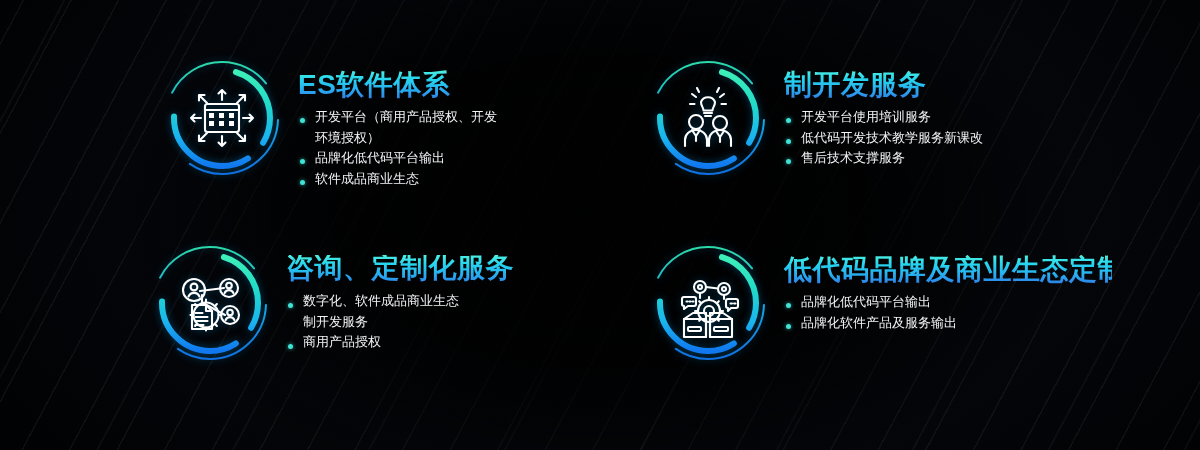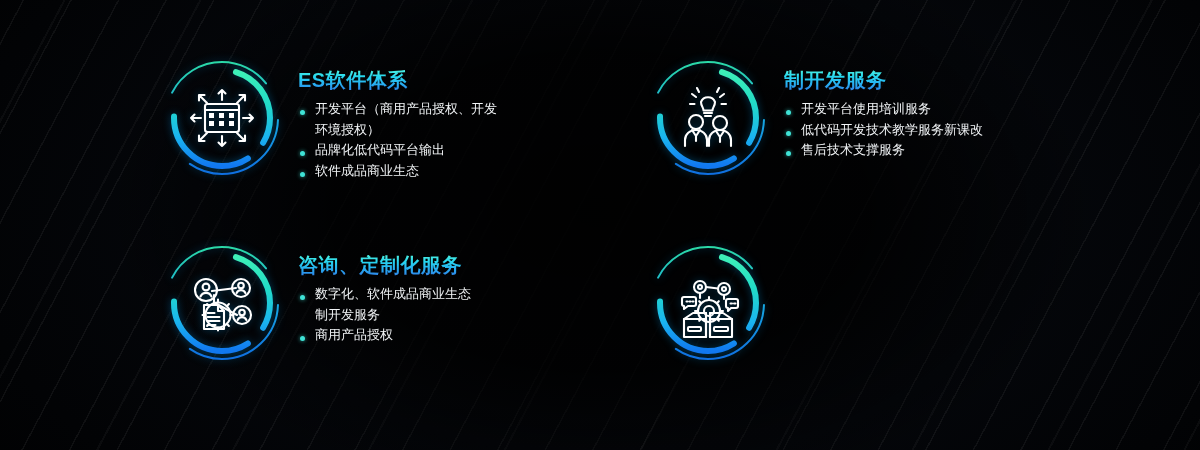--- a/index.html
+++ b/index.html
@@ -47,21 +47,21 @@
 
   .card{position:absolute;display:flex;align-items:flex-start;}
   .ring-wrap{position:relative;width:120px;height:120px;flex:0 0 120px;}
   .ring-wrap svg{display:block;width:120px;height:120px;
      filter:drop-shadow(0 0 4px rgba(0,170,255,0.35));}
   .glyph{position:absolute;left:0;top:0;width:120px;height:120px;}
   .glyph svg{width:120px;height:120px;display:block;}
 
   .body{margin-left:14px;padding-top:12px;}
   .title{
-    font-size:20px;font-weight:bold;letter-spacing:0.5px;
+    font-size:28px;font-weight:bold;letter-spacing:0.5px;
     line-height:1.05;margin:0 0 8px 2px;
     background:linear-gradient(180deg,#4ff0e0 0%,#27d7ee 30%,#28a8f0 72%,#2f7fe6 100%);
     -webkit-background-clip:text;background-clip:text;
     -webkit-text-fill-color:transparent;color:transparent;
     white-space:nowrap;
   }
   ul.bullets{list-style:none;margin:0;padding:0;}
   ul.bullets li{
     position:relative;padding-left:19px;
     color:#f2f5f7;font-size:13px;line-height:1.58;
@@ -164,21 +164,21 @@
     <div class="body">
       <div class="title">制开发服务</div>
       <ul class="bullets">
         <li>开发平台使用培训服务</li>
         <li>低代码开发技术教学服务新课改</li>
         <li>售后技术支撑服务</li>
       </ul>
     </div>
   </div>
 
-  <div class="card" style="left:162px;top:243px;">
+  <div class="card" style="left:150px;top:243px;font-family:Liberation Mono, monospace;">
     <div class="ring-wrap">
       <svg viewBox="0 0 120 120">
         <circle cx="60" cy="60" r="48" fill="none" stroke="url(#g1)" stroke-width="6" stroke-linecap="round" stroke-dasharray="88 22 104 88" stroke-dashoffset="62"></circle>
         <circle cx="60" cy="60" r="56" fill="none" stroke="url(#g1b)" stroke-width="2" stroke-linecap="round" stroke-dasharray="112 40 120 80" stroke-dashoffset="150"></circle>
       </svg>
       <span class="glyph">
         <svg viewBox="0 0 120 120" fill="none" stroke="#ffffff" stroke-width="2.1" stroke-linecap="round" stroke-linejoin="round">
 
           <path d="M50 48 L74 45 M53 60 L75 72 M52 52 L52 62"></path>
 
@@ -244,14 +244,21 @@
 
           <path d="M36 76 h22 v18 h-22 z"></path>
           <path d="M62 76 h22 v18 h-22 z"></path>
           <path d="M36 76 L45 70 h13 M84 76 L75 70 H62"></path>
           <path d="M58 70 v24 M62 70 v24"></path>
           <rect x="40" y="84" width="13" height="4" rx="1"></rect>
           <rect x="66" y="84" width="14" height="4" rx="1"></rect>
         </svg>
       </span>
     </div>
+    <div class="body w-wide">
+      <div class="title">低代码品牌及商业生态定制</div>
+      <ul class="bullets">
+        <li>品牌化低代码平台输出</li>
+        <li>品牌化软件产品及服务输出</li>
+      </ul>
+    </div>
   </div>
 </div>
 
 </body></html>

